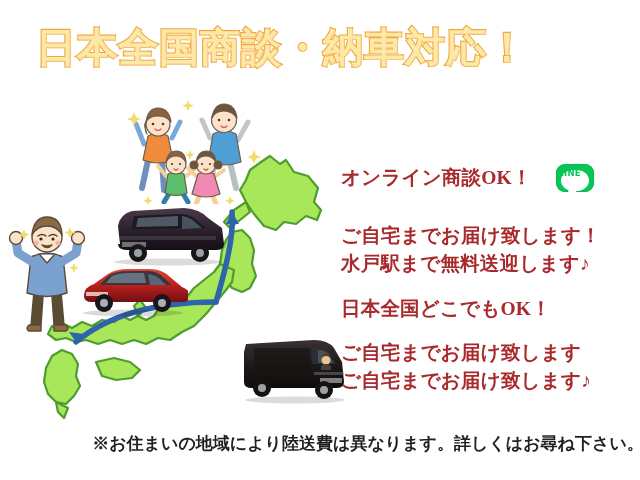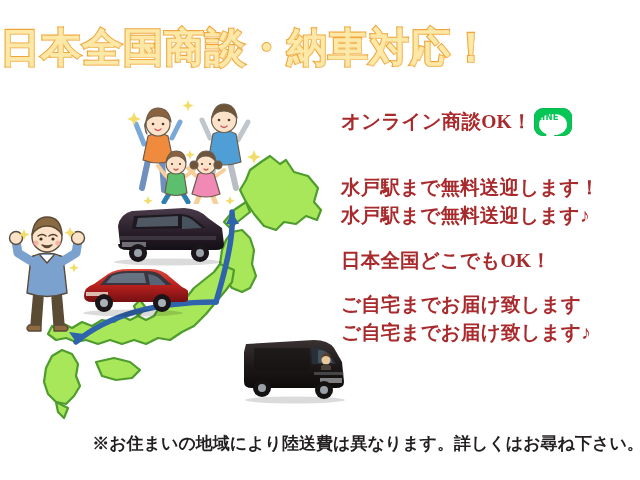--- a/index.html
+++ b/index.html
@@ -18,20 +18,21 @@
     background: #ffffff;
     overflow: hidden;
   }
 
   
   .title {
     position: absolute;
     left: 0;
     top: 24px;
     width: 564px;
+    text-align: center;
     font-family: "DejaVu Sans", "Liberation Sans", sans-serif;
     font-size: 40px;
     font-weight: bold;
     letter-spacing: 1px;
     color: #fce9a8;
     -webkit-text-stroke: 2.2px #f0a63c;
     paint-order: stroke fill;
     text-shadow: 1px 1px 0 #f6c777;
     white-space: nowrap;
     line-height: 1.15;
@@ -71,23 +72,24 @@
     font-family: "Liberation Serif", "DejaVu Serif", serif;
     font-size: 19.5px;
     font-weight: bold;
     color: #a82a2c;
     line-height: 1.42;
     letter-spacing: 0.2px;
     white-space: nowrap;
   }
   .row-online {
     display: flex;
-    align-items: flex-start;
-    gap: 2px;
+    align-items: center;
+    gap: 24px;
     height: 44px;
+    margin-top: 48px;
   }
   .line-badge {
     width: 38px;
     height: 28px;
     border-radius: 9px;
     background: #06c755;
     position: relative;
     flex: 0 0 auto;
     box-shadow: 0 0 0 0.5px #05ab4a inset;
   }
@@ -376,21 +378,21 @@
       <span class="msg-line">オンライン商談OK！</span>
       <span class="line-badge">
         <span class="line-bubble"></span>
         <span class="line-text">LINE</span>
       </span>
     </div>
 
     <div class="gap-a"></div>
 
     <div class="msg-block">
-      <div class="msg-line">水戸駅まで無料送迎します！</div>
+      <div class="msg-line">ご自宅までお届け致します！</div>
       <div class="msg-line">水戸駅まで無料送迎します♪</div>
     </div>
 
     <div class="gap-b"></div>
 
     <div class="msg-block">
       <div class="msg-line">日本全国どこでもOK！</div>
     </div>
 
     <div class="gap-c"></div>

